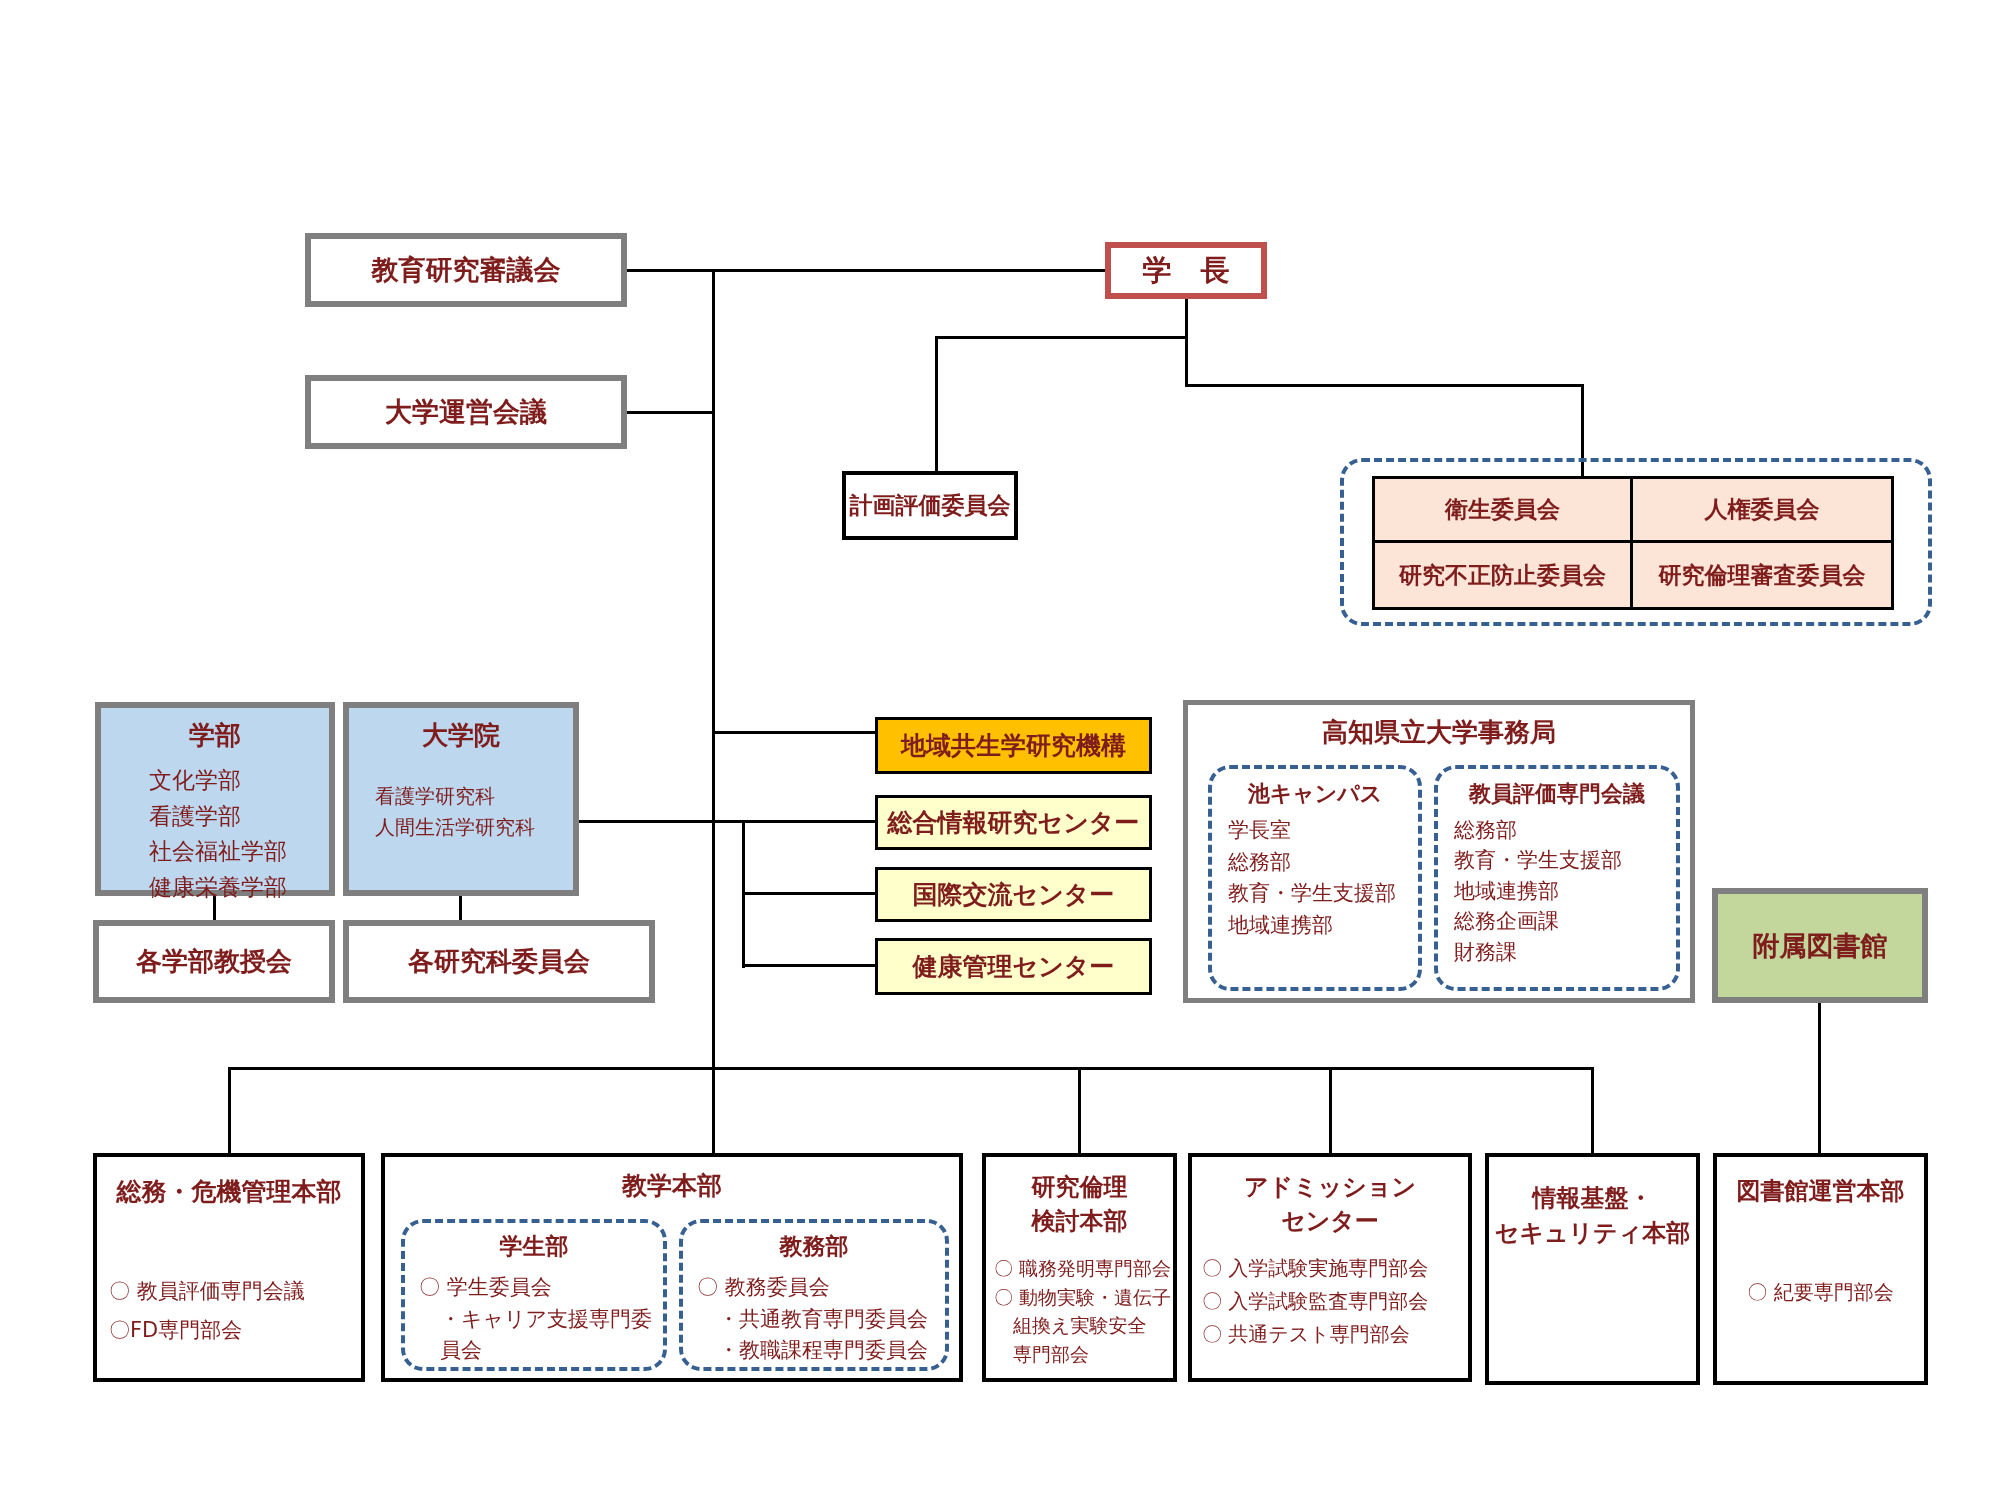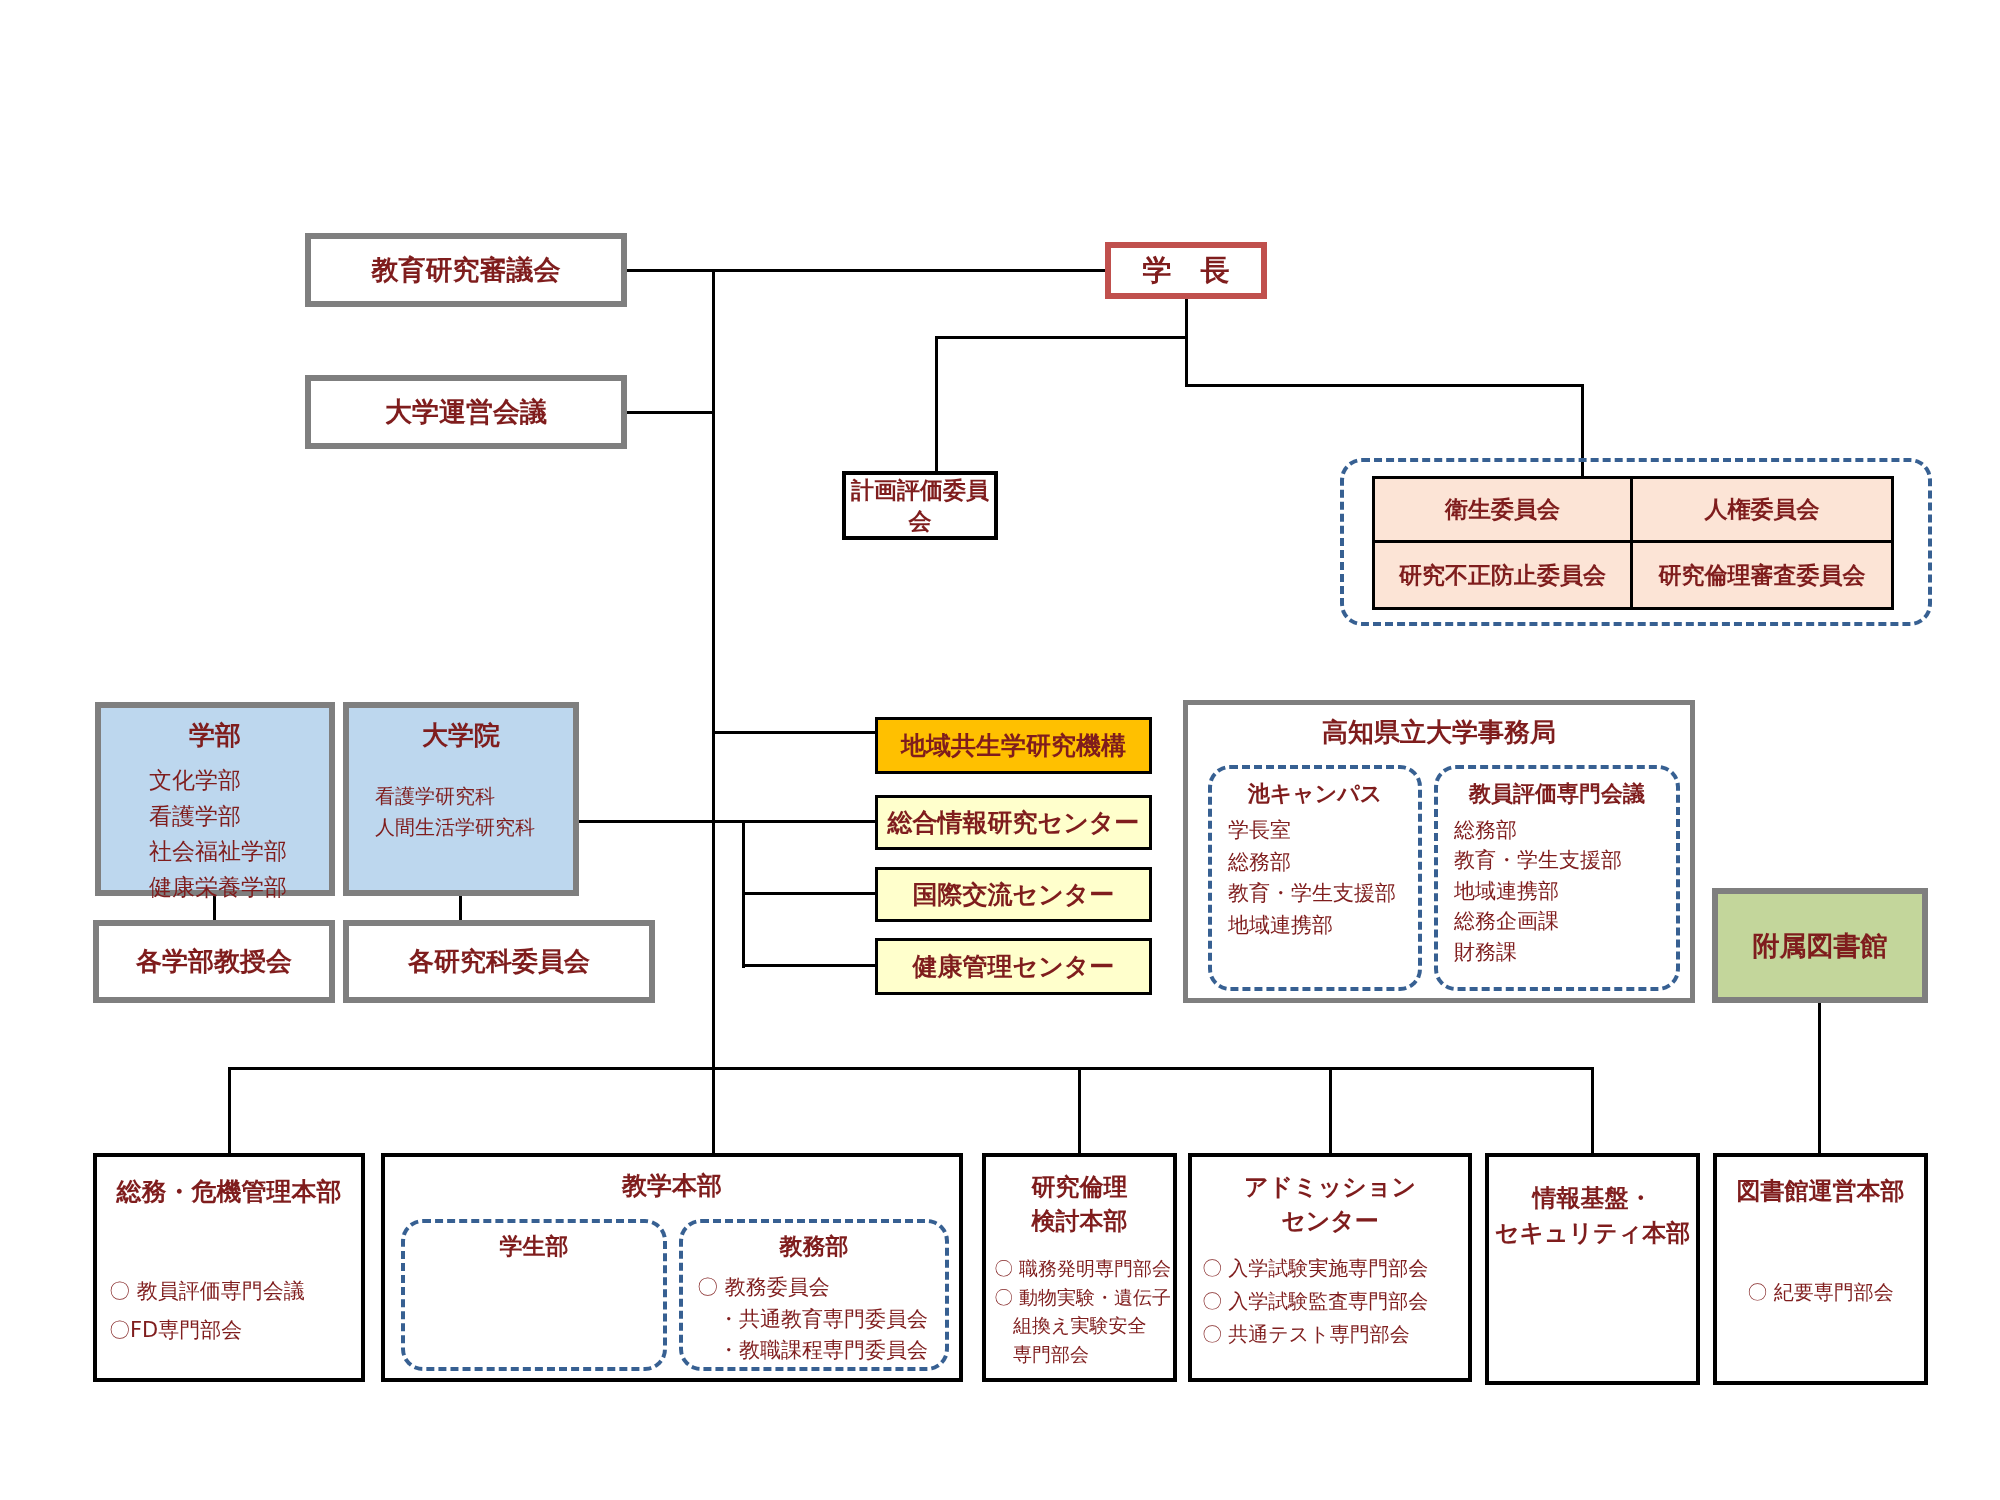--- a/index.html
+++ b/index.html
@@ -61,21 +61,21 @@
   </div>
 
   <div class="box b-gray center" style="left:305px;top:375px;width:322px;height:74px;font-size:27px;">
     <span>大学運営会議</span>
   </div>
 
   <div class="box b-red center" style="left:1105px;top:242px;width:162px;height:57px;font-size:29px;">
     <span>学　長</span>
   </div>
 
-  <div class="box b-black center" style="left:842px;top:471px;width:156px;height:69px;font-size:23px;">
+  <div class="box b-black center" style="left:842px;top:471px;width:176px;height:69px;font-size:23px;">
     <span>計画評価委員会</span>
   </div>
 
   <div class="dashedframe" style="left:1340px;top:458px;width:592px;height:168px;"></div>
   <div class="commtable" style="left:1372px;top:476px;width:522px;height:134px;">
     <div class="commcell cc-r cc-b">
       <span>衛生委員会</span>
     </div>
     <div class="commcell cc-b">
       <span>人権委員会</span>
@@ -162,20 +162,24 @@
     <div class="items" style="font-size:21px;padding:64px 0 0 12px;line-height:1.85;">
       <div>〇 教員評価専門会議</div>
       <div>〇FD専門部会</div>
     </div>
   </div>
 
   <div class="box b-black" style="left:381px;top:1153px;width:582px;height:229px;">
     <div class="ttl" style="font-size:25px;padding-top:12px;">教学本部</div>
     <div class="dashedframe" style="left:16px;top:62px;width:266px;height:152px;">
       <div class="ttl" style="font-size:23px;padding-top:8px;">学生部</div>
+      <div class="items" style="font-size:21px;padding:10px 0 0 14px;line-height:1.5;">
+        <div>〇 学生委員会</div>
+        <div class="indent">・キャリア支援専門委員会</div>
+      </div>
     </div>
     <div class="dashedframe" style="left:294px;top:62px;width:270px;height:152px;">
       <div class="ttl" style="font-size:23px;padding-top:8px;">教務部</div>
       <div class="items" style="font-size:21px;padding:10px 0 0 14px;line-height:1.5;">
         <div>〇 教務委員会</div>
         <div class="indent">・共通教育専門委員会</div>
         <div class="indent">・教職課程専門委員会</div>
       </div>
     </div>
   </div>

